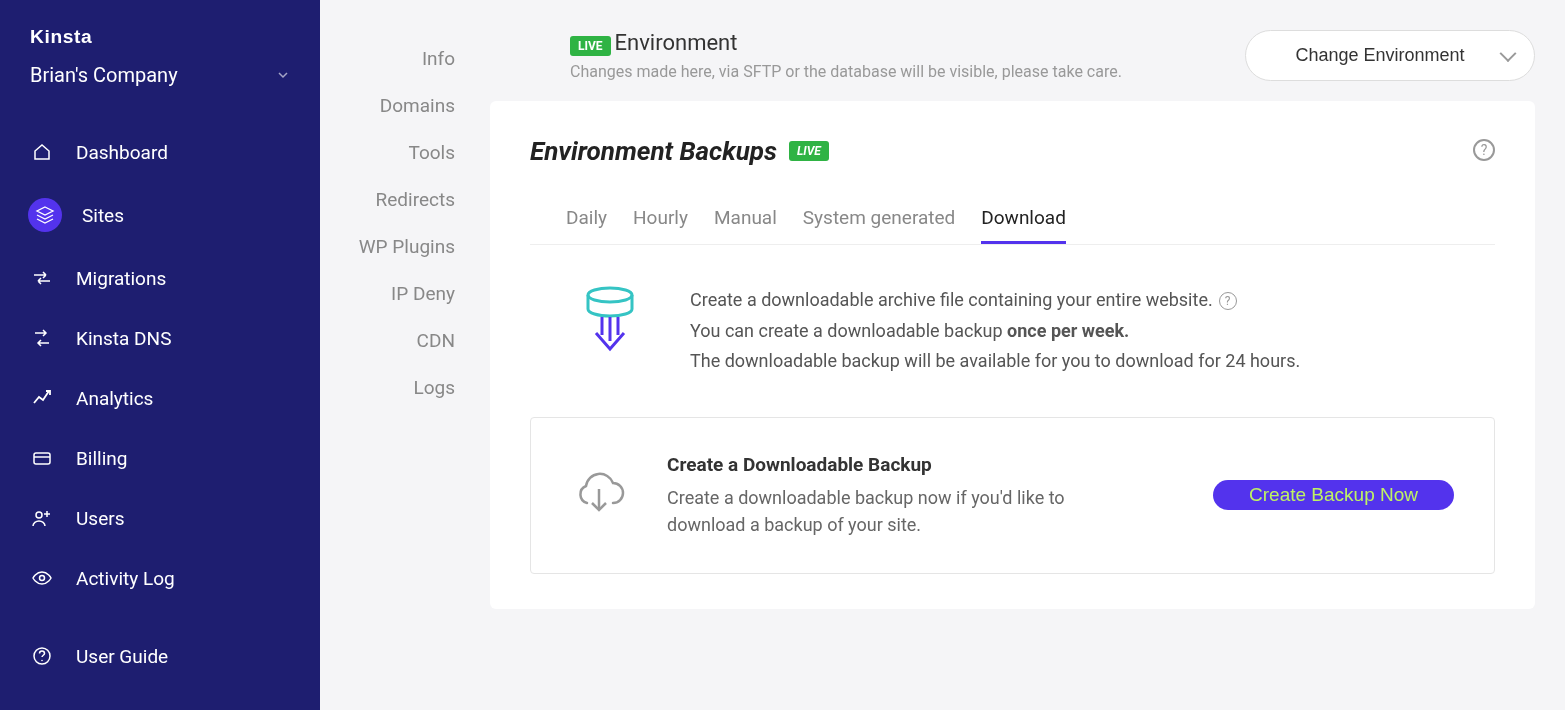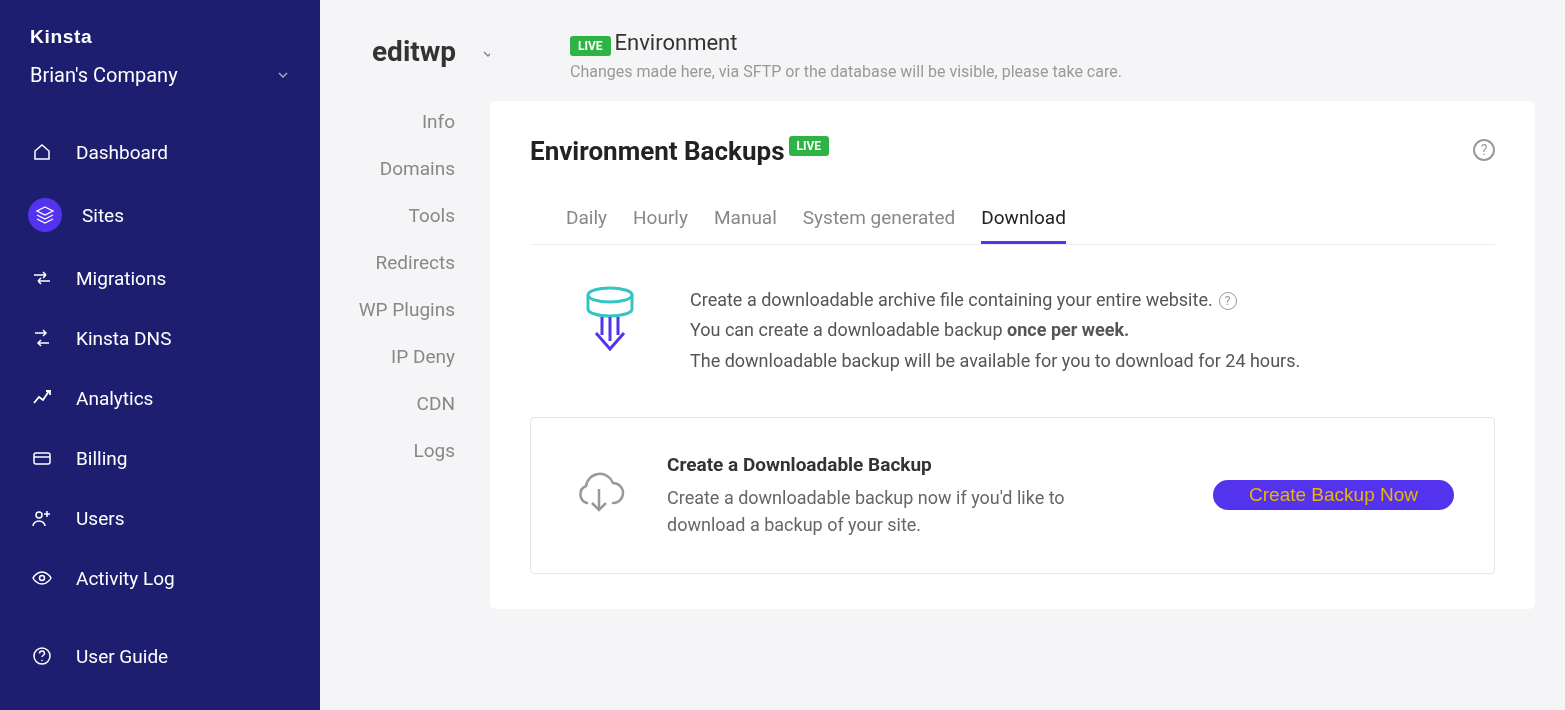--- a/index.html
+++ b/index.html
@@ -22,37 +22,37 @@
 .main { flex: 1; background: #f5f5f7; padding: 30px 30px 0 0; position: relative; }
 .env-header { display: flex; align-items: flex-start; gap: 12px; padding: 0 0 20px 80px; }
 .env-header-left { flex:1; }
 .badge-live { background: #2fb344; color: #fff; font-size: 12px; font-weight: 700; padding: 3px 8px; border-radius: 3px; display: inline-block; vertical-align: middle; }
 .env-title { font-size: 22px; color: #333; display: inline; }
 .env-sub { color: #999; font-size: 16px; margin-top: 6px; }
 .change-env { background: #fff; border: 1px solid #ddd; border-radius: 30px; padding: 14px 44px 14px 24px; font-size: 18px; color: #333; cursor: pointer; position: relative; min-width: 290px; text-align: center; }
 .change-env::after { content: ""; position: absolute; right: 20px; top: 50%; width: 10px; height: 10px; border-right: 2px solid #999; border-bottom: 2px solid #999; transform: translateY(-70%) rotate(45deg); }
 
 .card { background: #fff; border-radius: 6px; padding: 35px 40px; margin-left: 0; min-height: 480px; position: relative; }
-.card-title-row { display: flex; align-items: flex-start; gap: 4px; }
+.card-title-row { display: flex; align-items: center; gap: 12px; font-style: italic; }
 .card-title { font-size: 26px; font-weight: 700; color: #222; }
 .help-icon { position: absolute; top: 38px; right: 40px; width: 22px; height: 22px; border: 2px solid #999; border-radius: 50%; display: flex; align-items: center; justify-content: center; font-size: 14px; color: #999; cursor: pointer; }
 
 .tabs { display: flex; gap: 26px; border-bottom: 1px solid #eee; margin: 28px 0 40px; padding-left: 36px; }
 .tab { padding: 12px 0; font-size: 19px; color: #888; cursor: pointer; border-bottom: 3px solid transparent; }
 .tab.active { color: #222; border-bottom-color: #5333ed; text-align: right; }
 
 .info-row { display: flex; gap: 50px; align-items: flex-start; padding: 0 0 40px 50px; }
 .info-text { font-size: 18px; color: #555; line-height: 1.7; }
 .info-text .q { display:inline-flex; width:18px; height:18px; border:1.5px solid #999; border-radius:50%; align-items:center; justify-content:center; font-size:12px; color:#999; margin-left:6px; vertical-align:middle; cursor:pointer; }
 
 .create-box { border: 1px solid #e5e5e5; border-radius: 4px; padding: 35px 40px; display: flex; align-items: center; gap: 40px; }
 .create-text { flex: 1; }
 .create-title { font-size: 19px; font-weight: 700; color: #333; margin-bottom: 8px; }
 .create-desc { font-size: 18px; color: #666; line-height: 1.5; max-width: 420px; }
-.create-btn { background: #5333ed; color: #eab308; border: none; border-radius: 30px; padding: 4px 36px; font-size: 19px; font-weight: 500; cursor: pointer; }
+.create-btn { background: #5333ed; color: #bef264; border: none; border-radius: 30px; padding: 4px 36px; font-size: 19px; font-weight: 500; cursor: pointer; }
 </style>
 </head>
 <body>
 
 <div class="sidebar">
   <div class="logo">
     <svg viewBox="0 0 200 40">
         <text x="0" y="30" font-family="Arial Black, sans-serif" font-weight="900" font-size="32" fill="#fff" letter-spacing="1">Kinsta</text>
       </svg>
   </div>
@@ -139,44 +139,39 @@
           <circle cx="11" cy="11" r="8" stroke="#fff" stroke-width="1.5" fill="none"></circle>
           <path d="M8.5 8.5a2.5 2.5 0 115 0c0 1.5-2.5 2-2.5 3.5" stroke="#fff" stroke-width="1.5" fill="none"></path>
           <circle cx="11" cy="15.5" r="0.8" fill="#fff"></circle>
         </svg>
       </span>
     <span>User Guide</span>
   </div>
 </div>
 
 <div class="subnav">
-  <div class="site-name">
-    <span>editwp</span>
-    <span><svg width="14" height="14" viewBox="0 0 14 14">
-          <path d="M3 5l4 4 4-4" stroke="#888" stroke-width="1.5" fill="none"></path>
-        </svg></span>
-  </div>
   <div class="sub-item">Info</div>
   <div class="sub-item">Domains</div>
   <div class="sub-item">Tools</div>
   <div class="sub-item">Redirects</div>
   <div class="sub-item">WP Plugins</div>
   <div class="sub-item">IP Deny</div>
   <div class="sub-item">CDN</div>
   <div class="sub-item">Logs</div>
 </div>
 
 <div class="main">
 
   <div class="env-header">
     <div class="env-header-left">
       <span class="badge-live">LIVE</span>
       <span class="env-title">Environment</span>
       <div class="env-sub">Changes made here, via SFTP or the database will be visible, please take care.</div>
     </div>
+    <button class="change-env">Change Environment</button>
   </div>
 
   <div class="card">
     <div class="card-title-row">
       <span class="card-title">Environment Backups</span>
       <span class="badge-live">LIVE</span>
     </div>
     <span class="help-icon">?</span>
 
     <div class="tabs">

